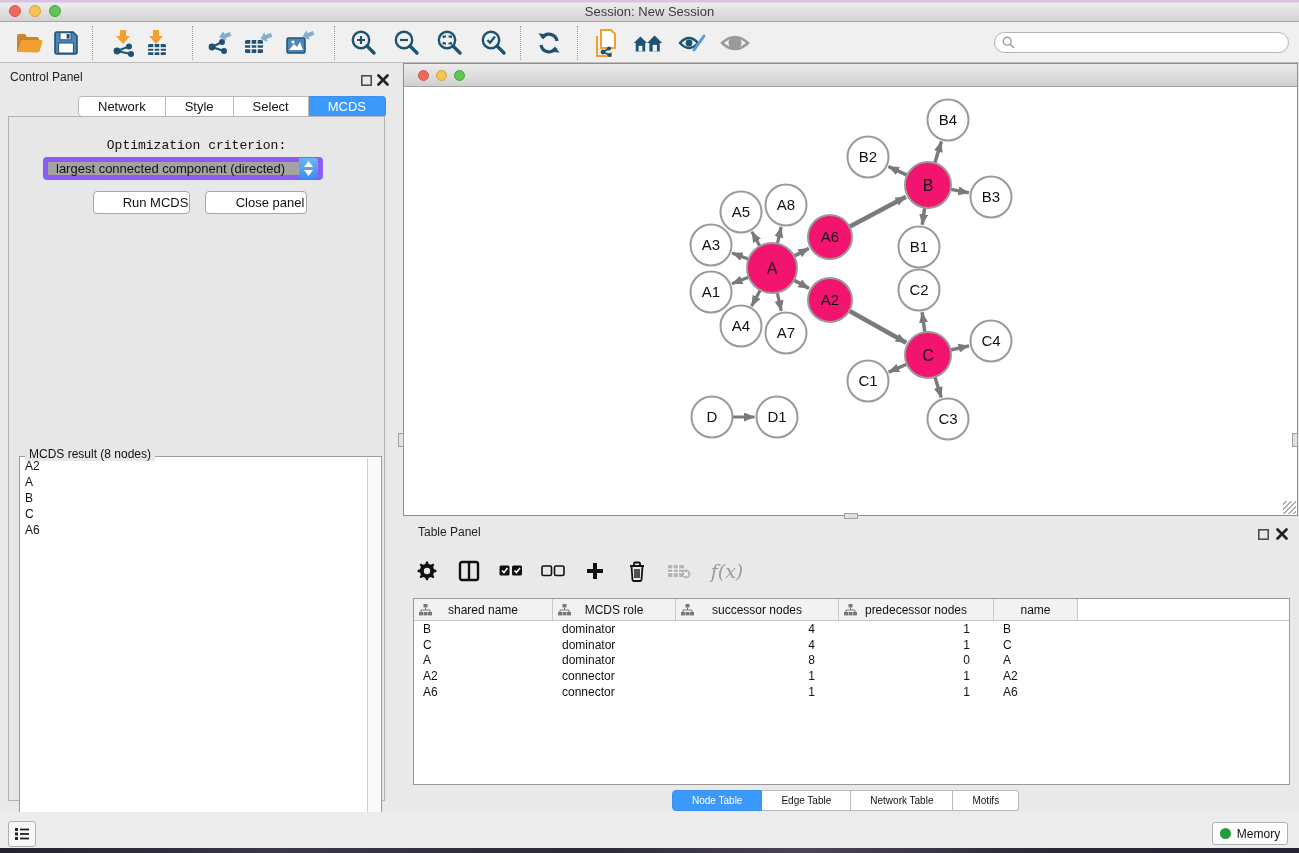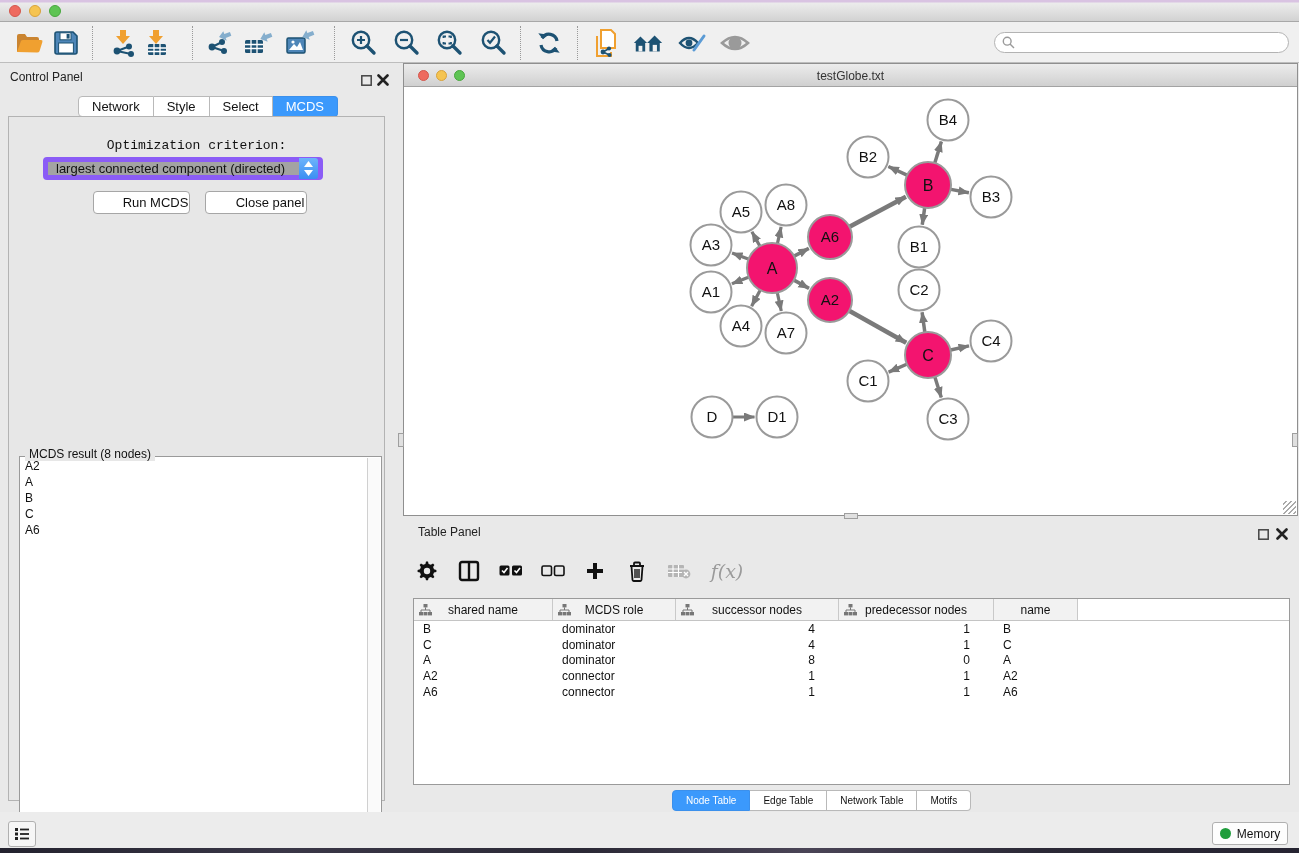--- a/index.html
+++ b/index.html
@@ -23,21 +23,21 @@
   .tb-sep { top:4px; width:0; height:34px; border-left:1px dotted #9a9a9a; }
   .searchbox { right:10px; top:10px; width:295px; height:21px; background:#fff; border:1px solid #b3b3b3;
     border-radius:11px; display:flex; align-items:center; padding-left:7px; }
   .searchbox input { border:none; outline:none; flex:1; font-size:12px; background:transparent; height:17px; margin-left:4px; font-family:"Liberation Sans",sans-serif;}
 
   
   .cp-title { left:10px; top:70px; font-size:12px; color:#222; }
   .win-btn { width:11px; height:11px; top:72px; cursor:pointer; }
   .cp-tabs { left:78px; top:96px; height:21px; display:flex; }
   .tab { height:21px; border:1px solid #b9b9b9; border-left:none; background:#fff; color:#111;
-    font-size:13px; display:flex; align-items:center; justify-content:center; padding:0 13px; cursor:pointer; }
+    font-size:13px; display:flex; align-items:center; justify-content:center; padding:0 19px; cursor:pointer; }
   .tab:first-child { border-left:1px solid #b9b9b9; border-radius:4px 0 0 4px; }
   .tab:last-child { border-radius:0 4px 4px 0; }
   .tab.active { background:#3b99fc; border-color:#3b90ec; color:#fff; }
   .cp-body { left:8px; top:116px; width:377px; height:685px; background:#e7e7e7; border:1px solid #b3b3b3; }
   .opt-label { left:0; top:21px; width:100%; text-align:center; font-size:13px; color:#111;font-family:Liberation Mono, monospace; }
   .select { left:34px; top:40px; width:280px; height:23px; background:#a3a3a3; border:5px solid #8b5cf6; border-radius:4px;
     display:flex; align-items:center; cursor:pointer; }
   .select .val { flex:1; font-size:13px; color:#111; padding-left:8px; white-space:nowrap; overflow:hidden; }
   .select .step { width:19px; height:21px; border-radius:0 3px 3px 0; background:linear-gradient(#6db4fb,#3b8ef2);
     display:flex; flex-direction:column; align-items:center; justify-content:center; gap:3px; }
@@ -85,20 +85,21 @@
   .wallpaper { left:0; top:848px; width:1299px; height:5px;
     background:linear-gradient(90deg,#23222e,#3a3747 22%,#2b2936 45%,#4a4456 62%,#2b2936 80%,#262432); }
 </style>
 </head>
 <body>
 
 <div class="abs titlebar">
   <div class="abs tl r"></div>
   <div class="abs tl y"></div>
   <div class="abs tl g"></div>
+  <div class="abs app-title">Session: New Session</div>
 </div>
 
 <div class="abs toolbar">
   <div class="abs tb-ic" style="left:13px">
     <svg width="28" height="24" viewBox="0 0 28 24">
         <path d="M2 21 L2 5 Q2 3 4 3 L10 3 L12 6 L22 6 Q24 6 24 8 L24 9 Z" fill="#ca8430"></path>
         <path d="M2 21 L6 10 Q6.5 9 8 9 L26 9 Q28 9 27.4 11 L24.6 20 Q24 21.5 22 21.5 Z" fill="#f0a030"></path>
       </svg>
   </div>
   <div class="abs tb-ic" style="left:50px">
@@ -273,21 +274,20 @@
     <div class="abs vscroll"></div>
   </div>
   <div class="abs group-label">MCDS result (8 nodes)</div>
 </div>
 
 <div class="abs netwin">
   <div class="abs net-titlebar">
     <div class="abs ntl" style="left:14px; background:#ee6a5f; border:1px solid #d3574d;"></div>
     <div class="abs ntl" style="left:32px; background:#f5c451; border:1px solid #d9a33b;"></div>
     <div class="abs ntl" style="left:50px; background:#5fc454; border:1px solid #48a83e;"></div>
-    <div class="abs net-title">testGlobe.txt</div>
   </div>
   <div class="abs net-canvas">
     <svg id="graph" width="893" height="428" viewBox="0 0 893 428">
         <defs>
           <marker id="arr" markerWidth="12" markerHeight="10" refX="10.5" refY="4.5" orient="auto" markerUnits="userSpaceOnUse">
             <path d="M0,0 L11,4.5 L0,9 Z" fill="#7a7a7a"></path>
           </marker>
         </defs>
         <g>
           <line x1="345.543265126549" y1="172.53270652312503" x2="328.05318894386033" y2="165.93808763457028" stroke="#7a7a7a" stroke-width="3.2" marker-end="url(#arr)"></line>

